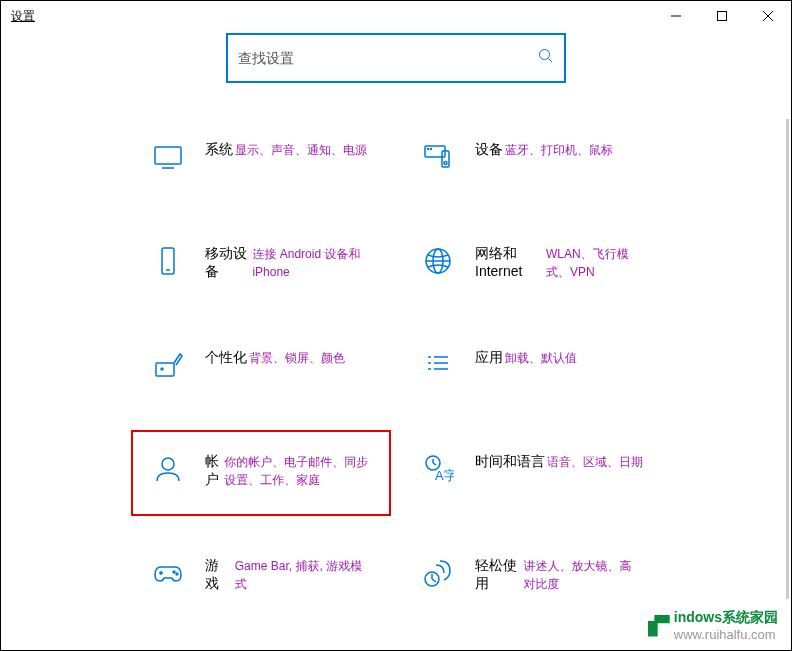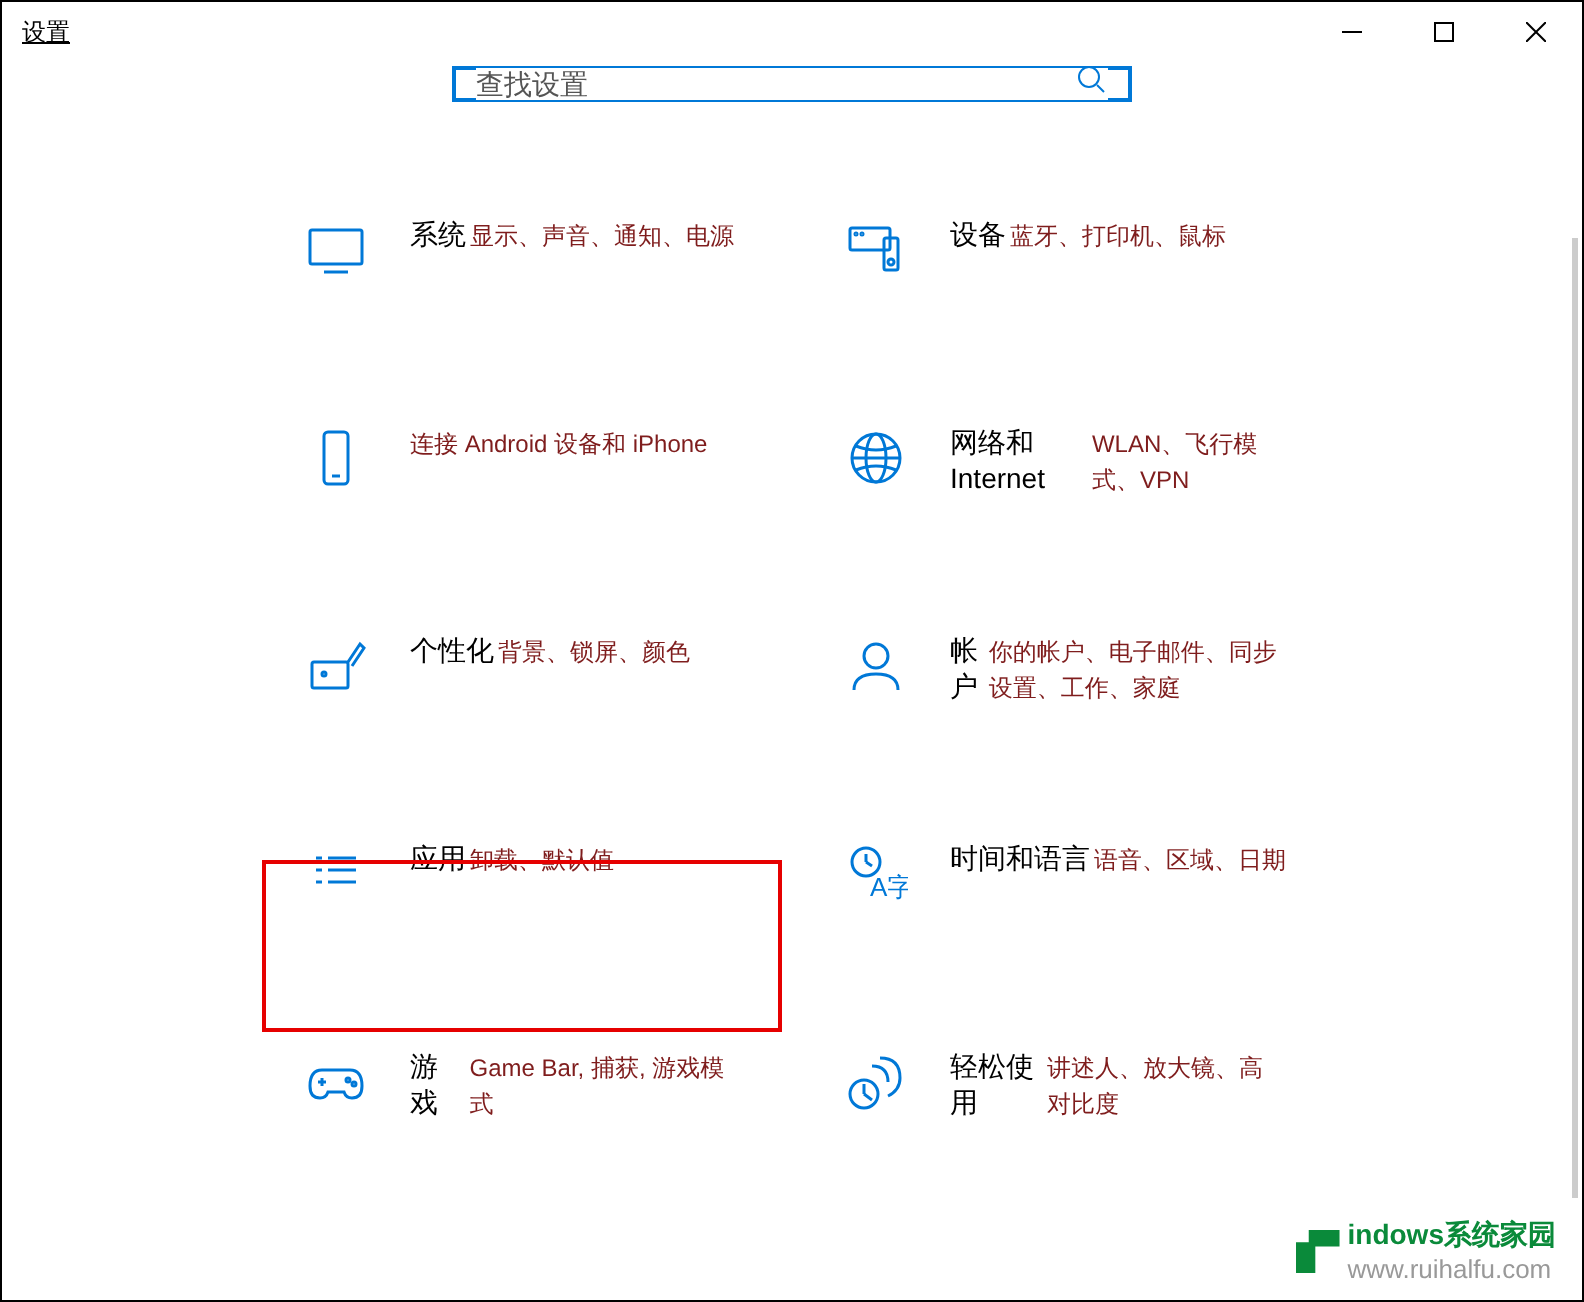--- a/index.html
+++ b/index.html
@@ -3,31 +3,31 @@
   <meta charset="utf-8">
   <style>
     * { margin: 0; padding: 0; box-sizing: border-box; font-family: "Microsoft YaHei", "Segoe UI", sans-serif; }
     body { background: #fff; width: 792px; height: 651px; overflow: hidden; position: relative; border: 1px solid #000; }
     .title-bar { height: 30px; display: flex; align-items: center; padding-left: 10px; }
     .title-bar-text { font-size: 12px; color: #000; text-decoration: underline; }
     .window-controls { position: absolute; top: 0; right: 0; display: flex; }
     .win-ctrl { width: 46px; height: 30px; display: flex; align-items: center; justify-content: center; cursor: pointer; }
     .win-ctrl svg { width: 10px; height: 10px; }
     .search-wrap { display: flex; justify-content: center; margin-top: 2px; margin-bottom: 50px; }
-    .search-box { width: 340px; height: 18px; border: 2px solid #0078d7; display: flex; align-items: center; padding: 0 10px; position: relative; }
+    .search-box { width: 340px; height: 50px; border: 2px solid #0078d7; display: flex; align-items: center; padding: 0 10px; position: relative; }
     .search-input { border: none; outline: none; width: 100%; font-size: 14px; color: #000; }
     .search-input::placeholder { color: #555; }
     .search-icon { position: absolute; right: 10px; color: #0078d7; }
     .grid { display: grid; grid-template-columns: 1fr 1fr; gap: 50px 30px; padding: 0 140px; }
     .item { display: flex; gap: 18px; cursor: pointer; padding: 8px; }
     .icon-box { width: 38px; height: 38px; display: flex; align-items: flex-start; justify-content: center; flex-shrink: 0; color: #7f1d1d; }
     .icon-box svg { width: 32px; height: 32px; }
     .text-box { display: flex; flex-direction: row; gap: 2px; max-width: 190px; }
     .title { font-size: 14px; color: #000; }
-    .subtitle { font-size: 12px; color: #7f1d1d; line-height: 1.5; }
+    .subtitle { font-size: 12px; color: #a21caf; line-height: 1.5; }
     .highlight { border: 2px solid #e60000; position: absolute; left: 130px; top: 429px; width: 260px; height: 86px; pointer-events: none; }
     .watermark { position: absolute; right: 13px; bottom: 8px; display: flex; align-items: center; gap: 4px; font-size: 14px; color: #0a8a3a; font-weight: bold; }
     .watermark .logo { width: 22px; height: 22px; background: #0a8a3a; clip-path: polygon(0 100%, 0 30%, 30% 30%, 30% 0, 100% 0, 100% 40%, 45% 40%, 45% 100%); }
     .watermark .sub { font-size: 13px; color: #999; font-weight: normal; display: block; }
     .scrollbar-ind { position: absolute; right: 2px; top: 118px; width: 3px; height: 480px; background: #ccc; }
   </style>
 </head>
 <body>
 
 <div class="title-bar">
@@ -96,20 +96,21 @@
   </div>
 
   <div class="item">
     <div class="icon-box">
       <svg viewBox="0 0 32 32" fill="none" stroke="#0078d7" stroke-width="1.5">
           <rect x="10" y="3" width="12" height="26" rx="2"></rect>
           <line x1="14" y1="25" x2="18" y2="25"></line>
         </svg>
     </div>
     <div class="text-box">
+      <span class="title">移动设备</span>
       <span class="subtitle">连接 Android 设备和 iPhone</span>
     </div>
   </div>
 
   <div class="item">
     <div class="icon-box">
       <svg viewBox="0 0 32 32" fill="none" stroke="#0078d7" stroke-width="1.5">
           <circle cx="16" cy="16" r="12"></circle>
           <ellipse cx="16" cy="16" rx="5" ry="12"></ellipse>
           <line x1="4" y1="16" x2="28" y2="16"></line>
@@ -127,33 +128,20 @@
     <div class="icon-box">
       <svg viewBox="0 0 32 32" fill="none" stroke="#0078d7" stroke-width="1.5">
           <rect x="4" y="14" width="18" height="13" rx="1"></rect>
           <path d="M22 14 L28 5 L30 7 L24 16"></path>
           <circle cx="10" cy="20" r="1"></circle>
         </svg>
     </div>
     <div class="text-box">
       <span class="title">个性化</span>
       <span class="subtitle">背景、锁屏、颜色</span>
-    </div>
-  </div>
-
-  <div class="item">
-    <div class="icon-box">
-      <svg viewBox="0 0 32 32" fill="none" stroke="#0078d7" stroke-width="1.5">
-          <circle cx="16" cy="11" r="6"></circle>
-          <path d="M5 28 Q5 20 16 20 Q27 20 27 28"></path>
-        </svg>
-    </div>
-    <div class="text-box">
-      <span class="title">帐户</span>
-      <span class="subtitle">你的帐户、电子邮件、同步设置、工作、家庭</span>
     </div>
   </div>
 
   <div class="item">
     <div class="icon-box">
       <svg viewBox="0 0 32 32" fill="none" stroke="#0078d7" stroke-width="1.5">
           <line x1="6" y1="8" x2="9" y2="8"></line>
           <line x1="12" y1="8" x2="26" y2="8"></line>
           <line x1="6" y1="14" x2="9" y2="14"></line>
           <line x1="12" y1="14" x2="26" y2="14"></line>
@@ -163,20 +151,33 @@
     </div>
     <div class="text-box">
       <span class="title">应用</span>
       <span class="subtitle">卸载、默认值</span>
     </div>
   </div>
 
   <div class="item">
     <div class="icon-box">
       <svg viewBox="0 0 32 32" fill="none" stroke="#0078d7" stroke-width="1.5">
+          <circle cx="16" cy="11" r="6"></circle>
+          <path d="M5 28 Q5 20 16 20 Q27 20 27 28"></path>
+        </svg>
+    </div>
+    <div class="text-box">
+      <span class="title">帐户</span>
+      <span class="subtitle">你的帐户、电子邮件、同步设置、工作、家庭</span>
+    </div>
+  </div>
+
+  <div class="item">
+    <div class="icon-box">
+      <svg viewBox="0 0 32 32" fill="none" stroke="#0078d7" stroke-width="1.5">
           <circle cx="11" cy="10" r="7"></circle>
           <line x1="11" y1="6" x2="11" y2="10"></line>
           <line x1="11" y1="10" x2="14" y2="12"></line>
           <text x="13" y="27" font-size="13" fill="#0078d7" stroke="none">A字</text>
         </svg>
     </div>
     <div class="text-box">
       <span class="title">时间和语言</span>
       <span class="subtitle">语音、区域、日期</span>
     </div>

